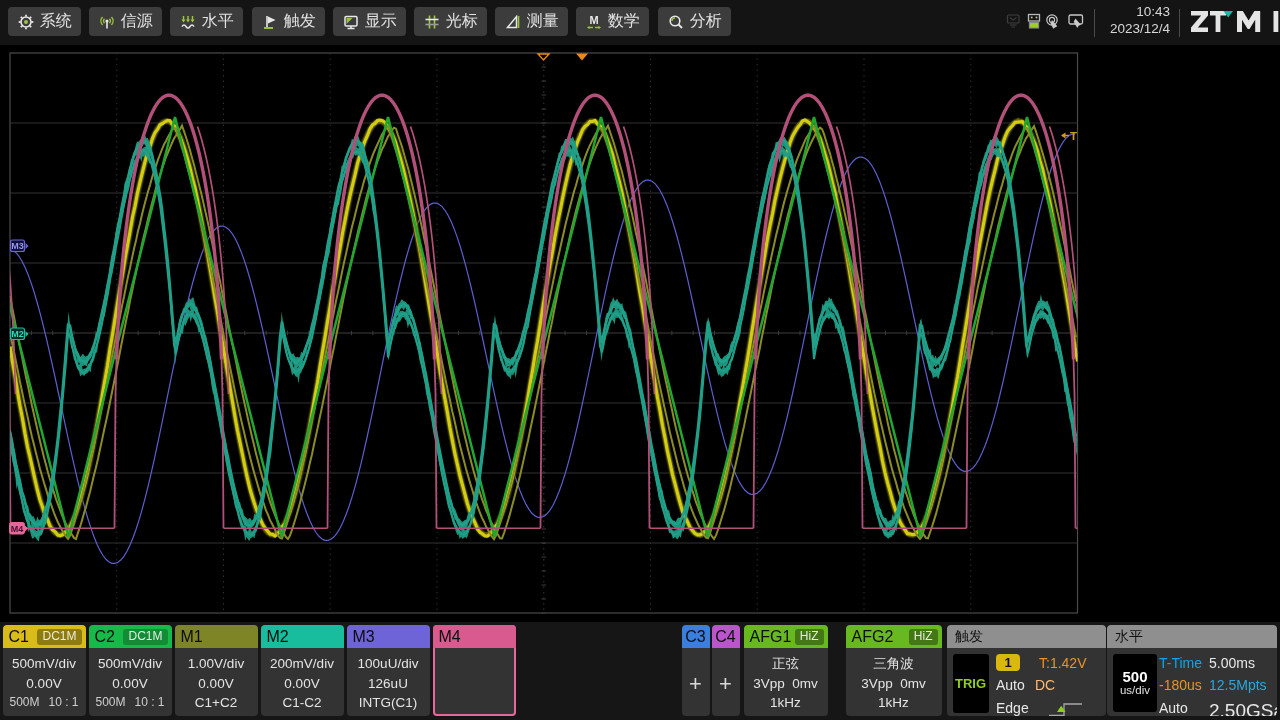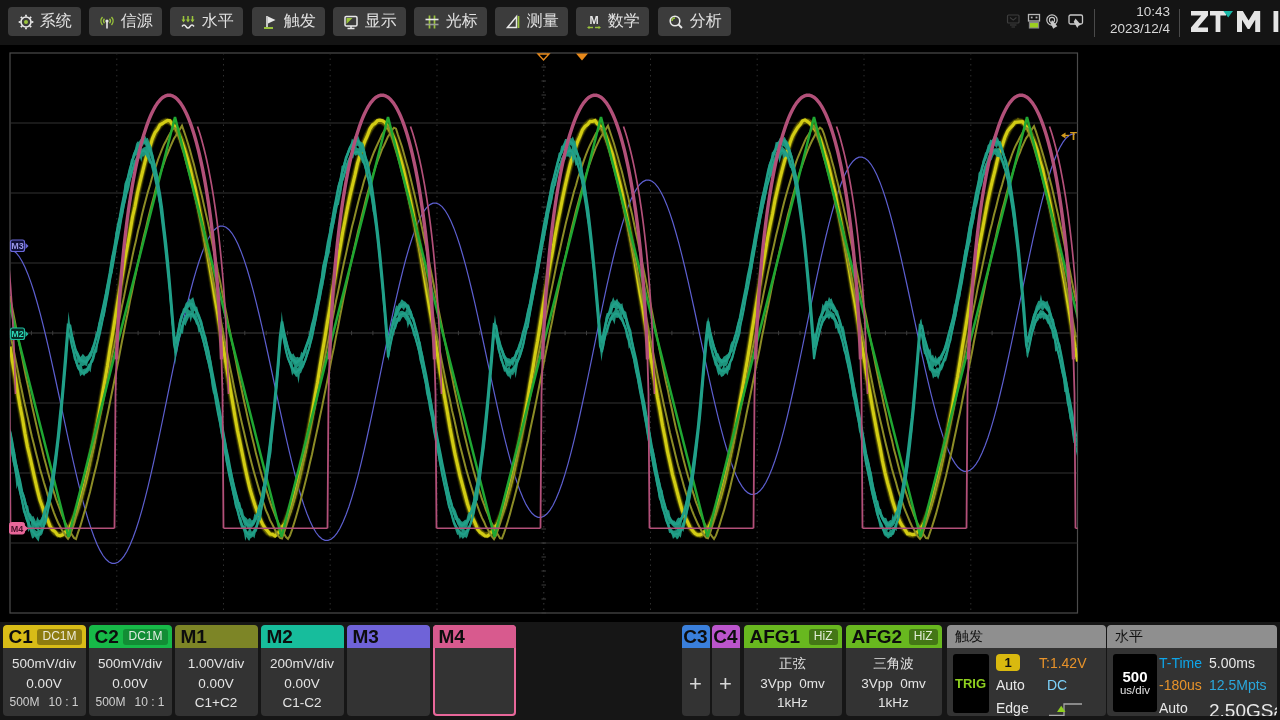--- a/index.html
+++ b/index.html
@@ -6,21 +6,21 @@
 #root{position:relative;width:1280px;height:720px;background:#101010}
 #topbar{position:absolute;left:0;top:0;width:1280px;height:45px;background:#141414}
 .mbtn{position:absolute;top:7px;height:29px;width:72.5px;background:#3c3c3c;border-radius:4px;display:flex;align-items:center;justify-content:center;color:#e2e2e2;font-size:16px}
 .vsep{position:absolute;top:9px;height:28px;width:1px;background:#4a4a4a}
 .clock{position:absolute;left:1100px;top:4px;width:70px;text-align:right;color:#d8d8d8;font-size:13.5px;line-height:16.5px}
 #wavearea{position:absolute;left:0;top:45px;width:1280px;height:577px;background:#000}
 #botbar{position:absolute;left:0;top:622px;width:1280px;height:98px;background:#161616}
 .panel{position:absolute;top:3px;height:91px;background:#333333;border-radius:4px;overflow:hidden}
 .phdr{height:23px;border-radius:3px 3px 0 0;display:flex;align-items:center;padding:0 4px 0 6px}
 .phdr.gray{background:#8f8f8f;color:#111;font-size:14px;padding-left:8px}
-.pname{color:#0d0d0d;font-weight:bold;font-size:19px;margin-right:auto}
+.pname{color:#0d0d0d;font-weight:normal;font-size:16px;margin-right:auto}
 .badge{font-size:12px;border-radius:3px;padding:0.5px 5px;line-height:15px}
 .pbody{height:68px;color:#e4e4e4;font-size:13.5px}
 .pbody{padding-top:3px}
 .r{text-align:center;line-height:19.5px}
 .r:first-child{margin-top:3.2px}
 .r.rsplit{display:flex;justify-content:space-between;padding:0 7px;font-size:12px;color:#cfcfcf}
 .pbody.plus{display:flex;align-items:center;justify-content:center;font-size:22px;color:#d8d8d8;font-weight:300}
 .blackbox{position:absolute;background:#000;border-radius:3px;display:flex;align-items:center;justify-content:center}
 </style></head>
 <body>
@@ -341,39 +341,44 @@
         <div class="pbody">
           <div class="r">200mV/div</div>
           <div class="r">0.00V</div>
           <div class="r">C1-C2</div>
         </div>
       </div>
       <div class="panel" style="left:346.5px;width:83.0px;">
         <div class="phdr" style="background:#6f63d8">
           <span class="pname">M3</span>
         </div>
+        <div class="pbody">
+          <div class="r">100uU/div</div>
+          <div class="r">126uU</div>
+          <div class="r">INTG(C1)</div>
+        </div>
       </div>
       <div class="panel" style="left:432.5px;width:83.0px;box-shadow:inset 0 0 0 2px #e8679a;">
         <div class="phdr" style="background:#d85a8e">
           <span class="pname">M4</span>
         </div>
       </div>
       <div class="panel" style="left:681.5px;width:28px">
         <div class="phdr" style="background:#3a7fdb;justify-content:center;padding:0">
           <span class="pname" style="margin:0">C3</span>
         </div>
         <div class="pbody plus">+</div>
       </div>
       <div class="panel" style="left:711.5px;width:28px">
         <div class="phdr" style="background:#bb55cc;justify-content:center;padding:0">
           <span class="pname" style="margin:0">C4</span>
         </div>
         <div class="pbody plus">+</div>
       </div>
-      <div class="panel" style="left:743.5px;width:98.0px;">
+      <div class="panel" style="left:743.5px;width:84px;">
         <div class="phdr" style="background:#68b81f">
           <span class="pname">AFG1</span>
           <span class="badge" style="background:#447716;color:#e2ecd8">HiZ</span>
         </div>
         <div class="pbody">
           <div class="r">正弦</div>
           <div class="r">3Vpp&nbsp;&nbsp;0mv</div>
           <div class="r">1kHz</div>
         </div>
       </div>
@@ -390,21 +395,21 @@
       </div>
       <div class="panel" style="left:947px;width:158.5px">
         <div class="phdr gray">触发</div>
         <div class="pbody" style="position:relative">
 <div class="blackbox" style="left:5.5px;top:6px;width:36px;height:59px">
             <span style="color:#8fd01f;font-weight:bold;font-size:13px">TRIG</span>
           </div>
 <div style="position:absolute;left:49px;top:6px;width:24px;height:17px;background:#d9b90f;border-radius:4px;color:#111;font-weight:bold;font-size:13px;text-align:center;line-height:17px">1</div>
 <div style="position:absolute;left:92px;top:7px;color:#e8932a;font-size:14px">T:1.42V</div>
 <div style="position:absolute;left:49px;top:29px;color:#e8e8e8;font-size:14px">Auto</div>
-<div style="position:absolute;left:100px;top:29px;color:#7dd3fc;font-size:14px">DC</div>
+<div style="position:absolute;left:88px;top:29px;color:#fdba74;font-size:14px">DC</div>
 <div style="position:absolute;left:49px;top:52px;color:#e8e8e8;font-size:14px">Edge</div>
 <svg width="40" height="16" viewBox="0 0 40 16" style="position:absolute;left:101px;top:53px">
 <path d="M1 14.5 h15 v-11.5 h18" fill="none" stroke="#a8a8a8" stroke-width="1.3"></path>
 <polygon points="9,11 17.5,11 13.2,4.8" fill="#8fd01f"></polygon>
 </svg>
         </div>
       </div>
       <div class="panel" style="left:1107px;width:170px">
         <div class="phdr gray">水平</div>
         <div class="pbody" style="position:relative">

